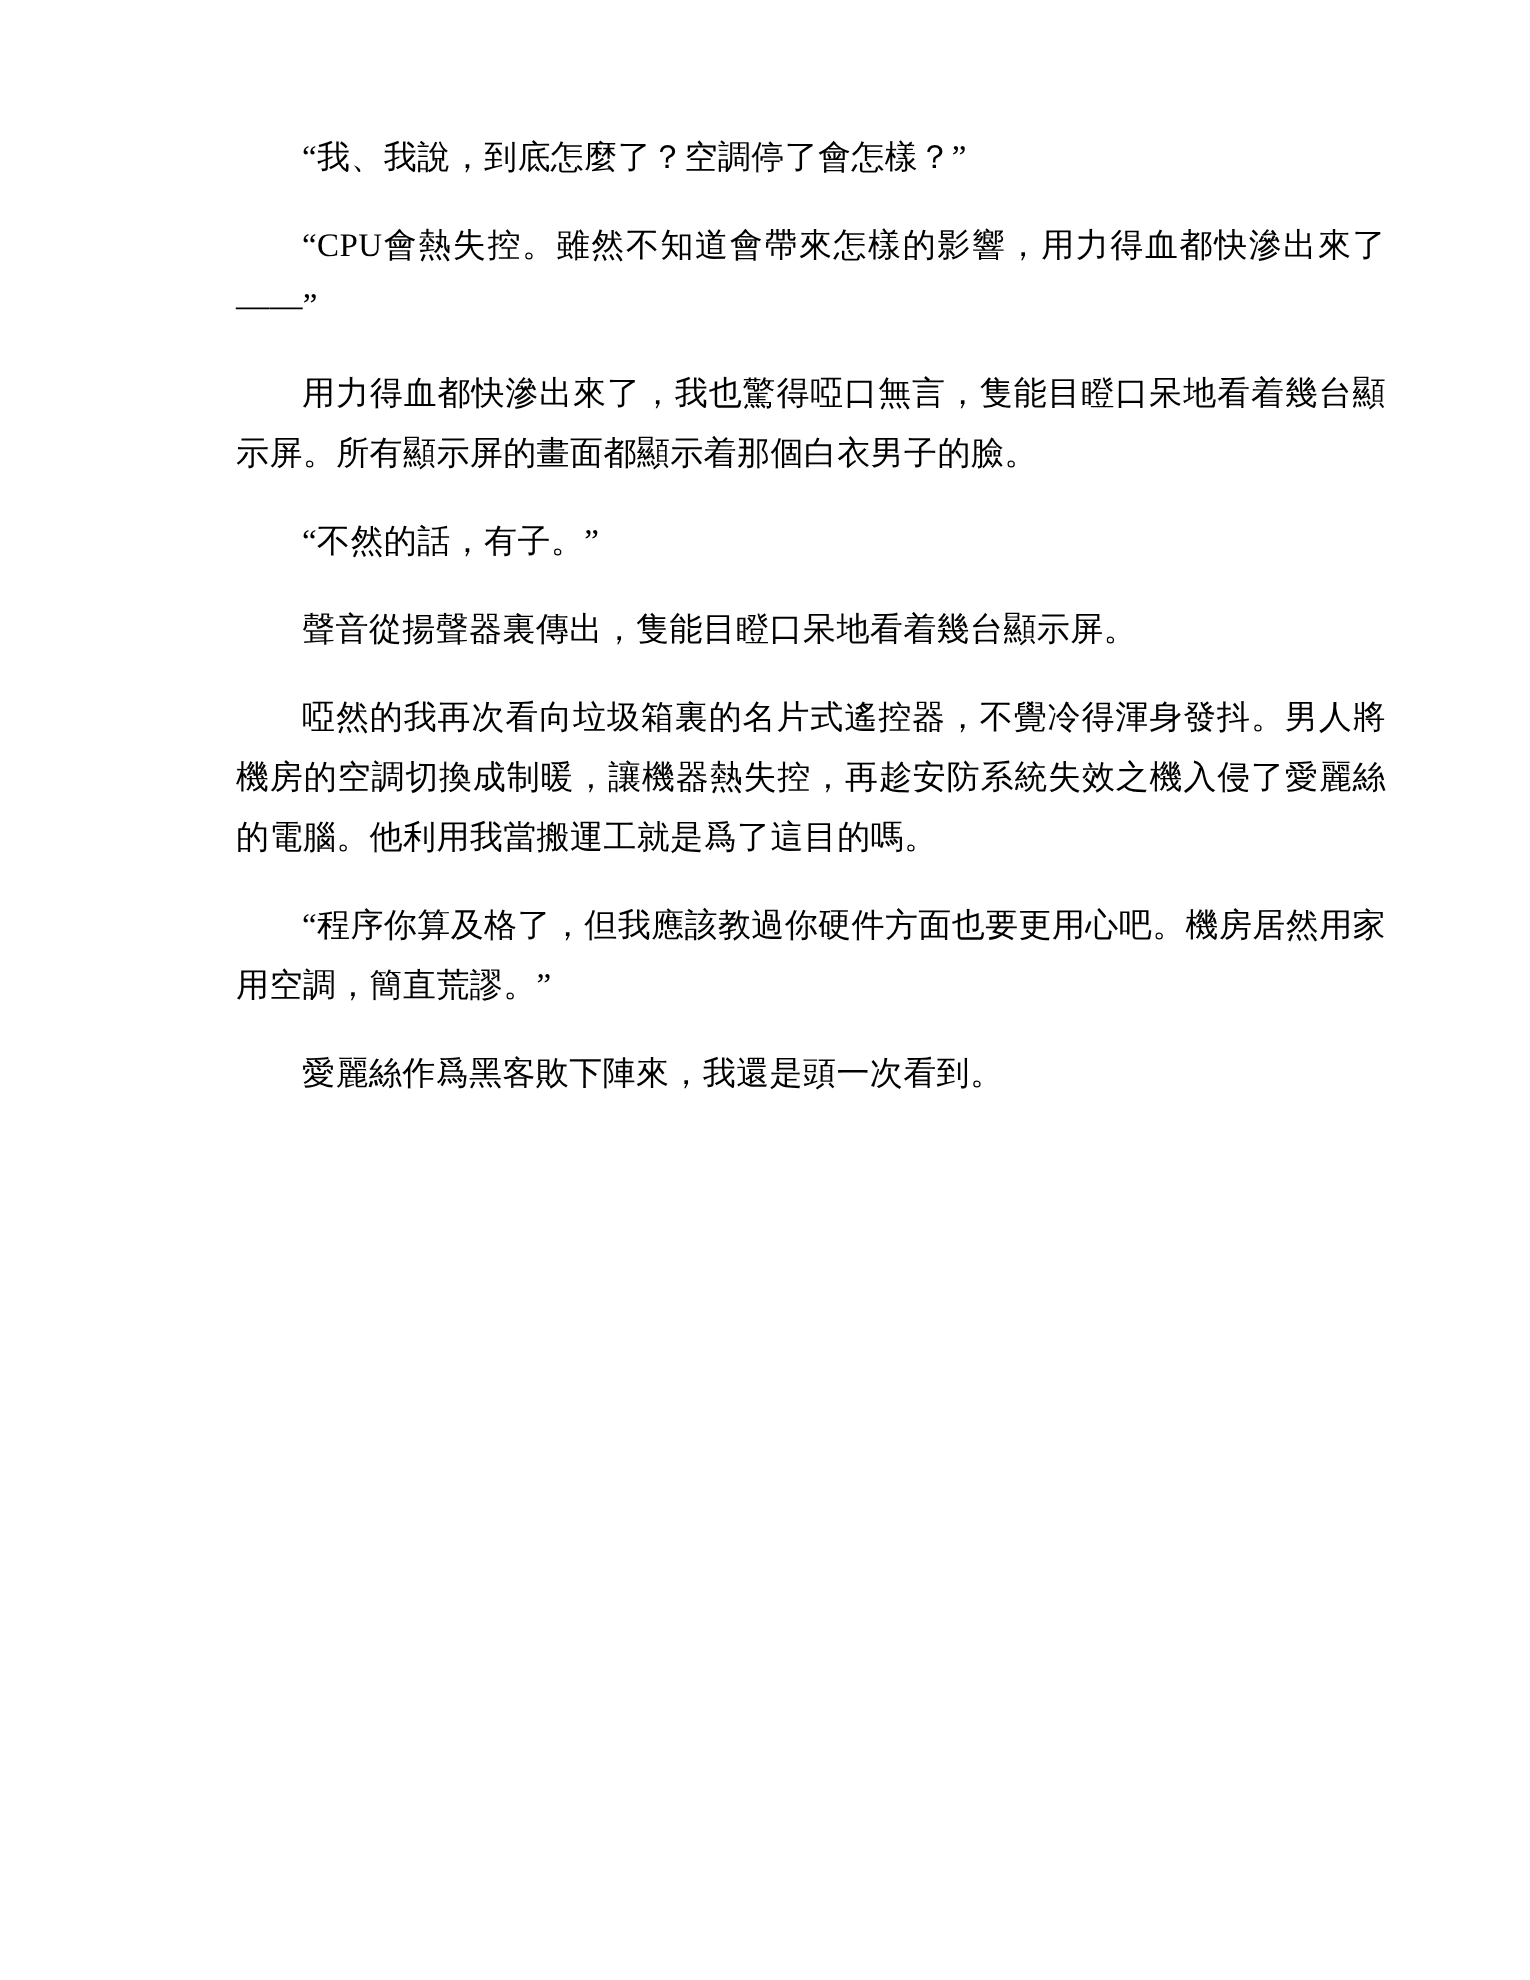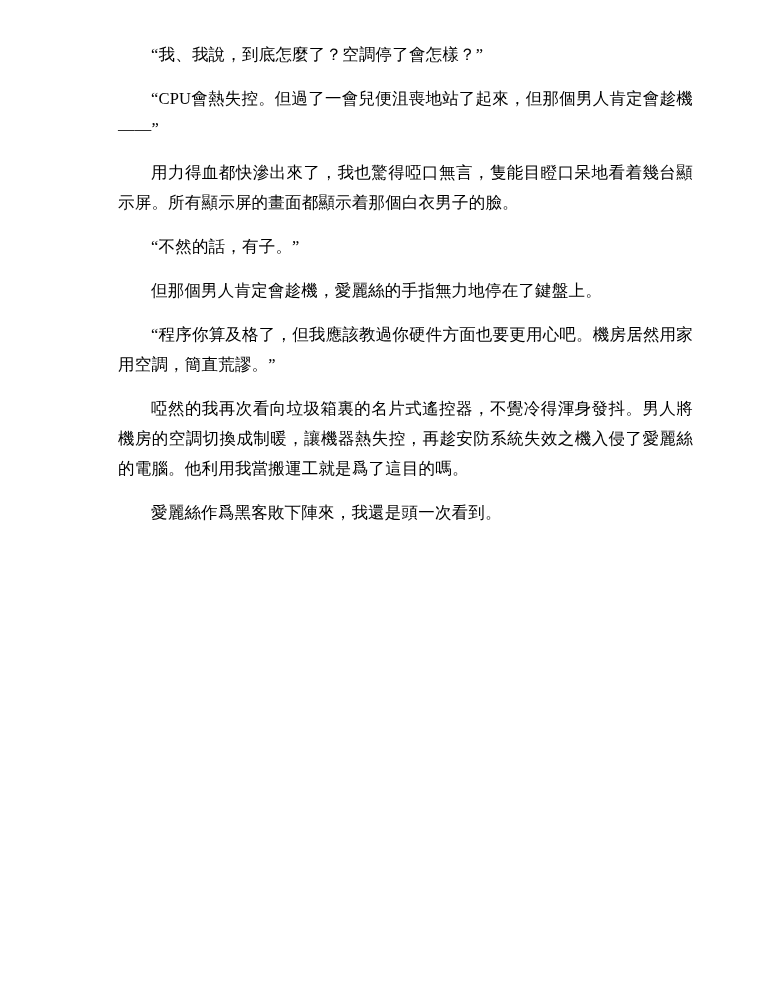--- a/index.html
+++ b/index.html
@@ -12,21 +12,21 @@
     height: 990px;
     font-family: "Liberation Serif", "DejaVu Serif", serif;
     color: #000000;
   }
   .page {
     position: relative;
     width: 765px;
     height: 990px;
     background: #ffffff;
     box-sizing: border-box;
-    padding: 40px 72px 60px 118px;
+    padding: 64px 72px 60px 118px;
   }
   .doc-body {
     width: 100%;
   }
   .para {
     font-size: 16.5px;
     line-height: 30px;
     margin: 0 0 14px 0;
     text-align: justify;
     text-justify: inter-ideograph;
@@ -35,21 +35,21 @@
   .para.indent {
     text-indent: 2em;
   }
 </style>
 </head>
 <body>
 
 <div class="page">
   <div class="doc-body">
     <p class="para indent">“我、我說，到底怎麼了？空調停了會怎樣？”</p>
-    <p class="para indent">“CPU會熱失控。但過了一會兒便沮喪地站了起來，但那個男人肯定會趁機——”</p>
+    <p class="para indent">“CPU會熱失控。雖然不知道會帶來怎樣的影響，用力得血都快滲出來了——”</p>
     <p class="para indent">用力得血都快滲出來了，我也驚得啞口無言，隻能目瞪口呆地看着幾台顯示屏。所有顯示屏的畫面都顯示着那個白衣男子的臉。</p>
     <p class="para indent">“不然的話，有子。”</p>
-    <p class="para indent">但那個男人肯定會趁機，愛麗絲的手指無力地停在了鍵盤上。</p>
+    <p class="para indent">聲音從揚聲器裏傳出，隻能目瞪口呆地看着幾台顯示屏。</p>
+    <p class="para indent">啞然的我再次看向垃圾箱裏的名片式遙控器，不覺冷得渾身發抖。男人將機房的空調切換成制暖，讓機器熱失控，再趁安防系統失效之機入侵了愛麗絲的電腦。他利用我當搬運工就是爲了這目的嗎。</p>
     <p class="para indent">“程序你算及格了，但我應該教過你硬件方面也要更用心吧。機房居然用家用空調，簡直荒謬。”</p>
-    <p class="para indent">啞然的我再次看向垃圾箱裏的名片式遙控器，不覺冷得渾身發抖。男人將機房的空調切換成制暖，讓機器熱失控，再趁安防系統失效之機入侵了愛麗絲的電腦。他利用我當搬運工就是爲了這目的嗎。</p>
     <p class="para indent">愛麗絲作爲黑客敗下陣來，我還是頭一次看到。</p>
   </div>
 </div>
 
 </body></html>

